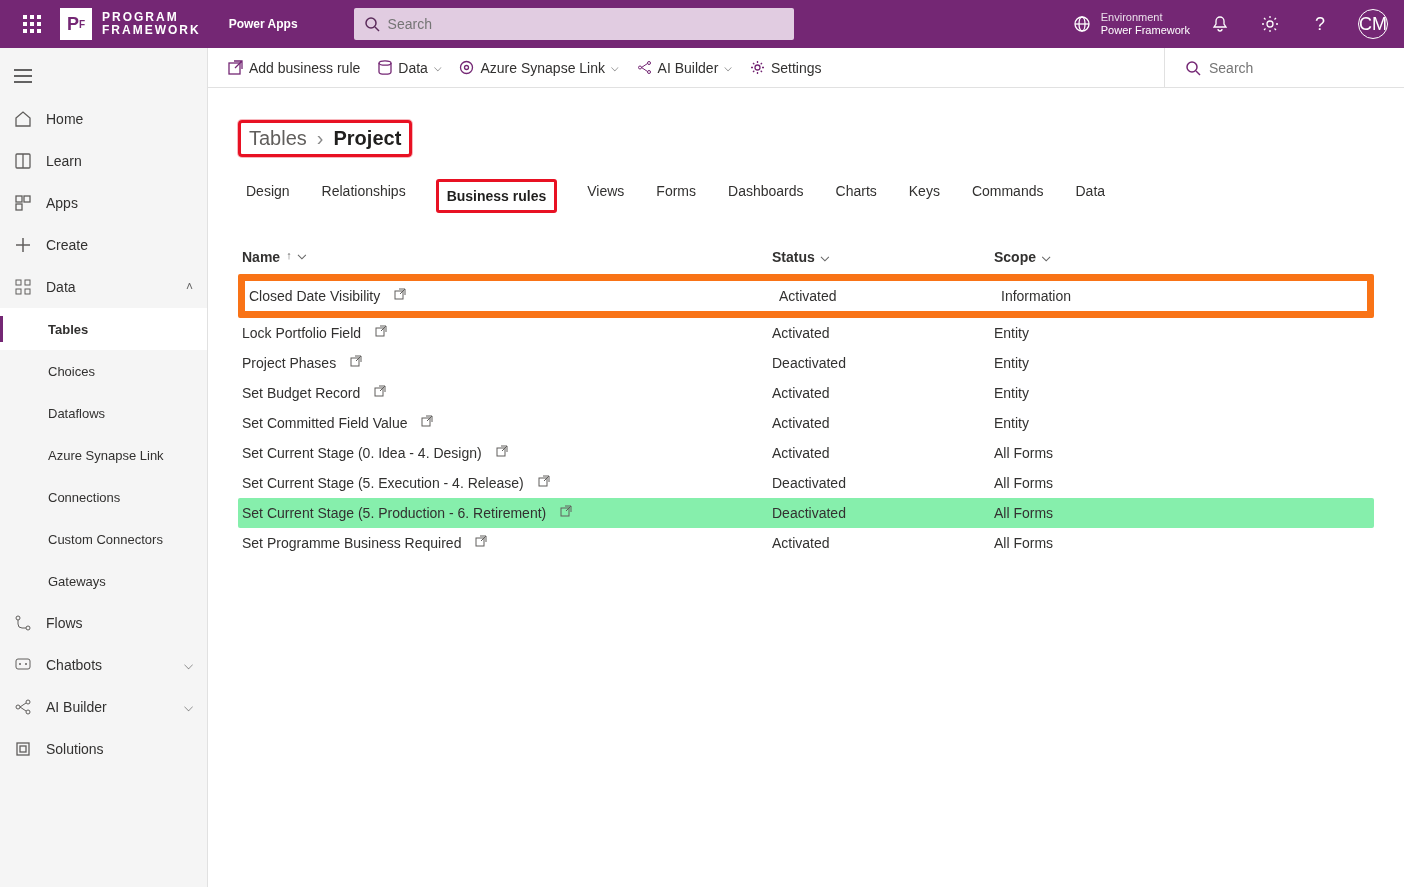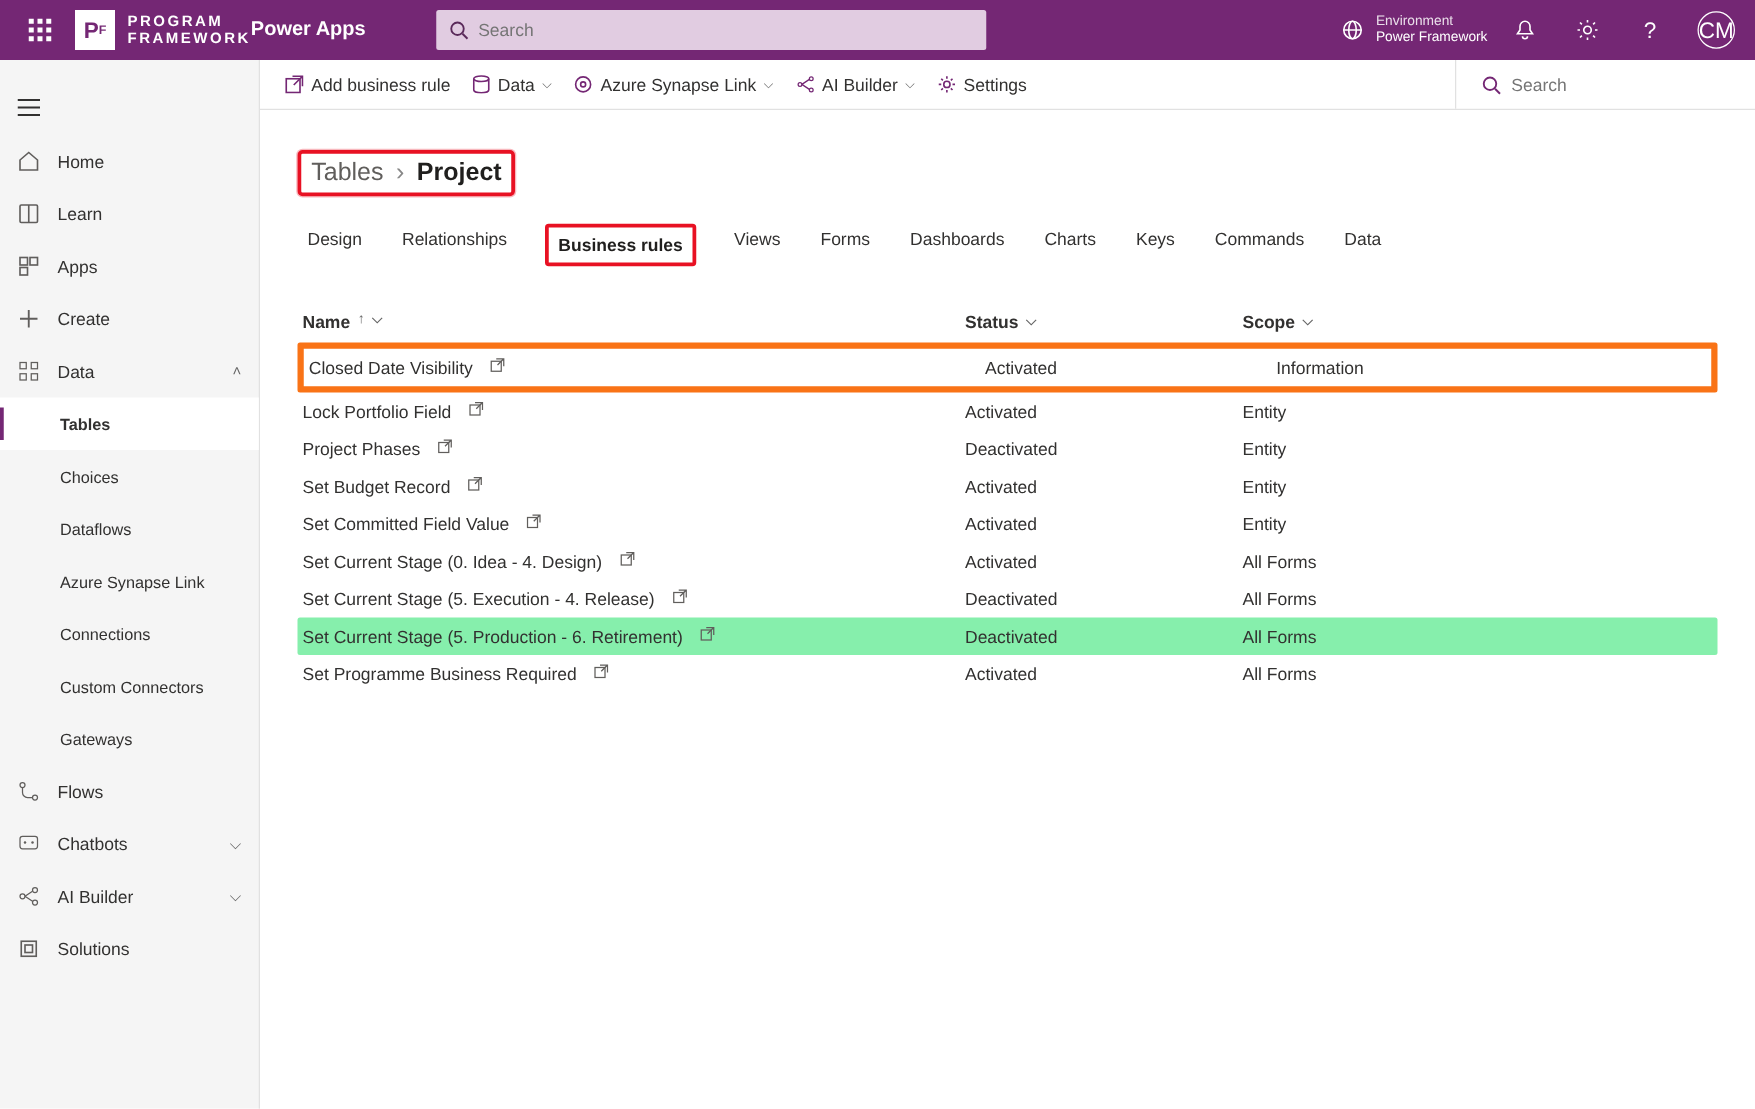--- a/index.html
+++ b/index.html
@@ -6,32 +6,32 @@
 body { background: #fff; width: 1404px; height: 887px; overflow: hidden; }
 
 
 .header { height: 48px; background: #742774; color: #fff; display: flex; align-items: center; padding: 0 8px; }
 .waffle { width: 48px; height: 48px; display: flex; align-items: center; justify-content: center; cursor: pointer; }
 .waffle-grid { display: grid; grid-template-columns: repeat(3, 4px); grid-template-rows: repeat(3, 4px); gap: 3px; }
 .waffle-grid div { background: #fff; width: 4px; height: 4px; }
 .logo-area { display: flex; align-items: center; gap: 10px; margin-left: 4px; }
 .logo-box { width: 32px; height: 32px; display:flex; align-items:center; justify-content:center; font-weight:bold; color:#742774; background:#fff; font-size:18px; }
 .logo-text { font-size: 12px; letter-spacing: 2px; line-height: 1.1; font-weight:600; }
-.app-name { font-size: 16px; font-weight: 600; }
+.app-name { margin-left: 28px; font-size: 12px; font-weight: 600; }
 .search-wrap { margin-left: 56px; width: 440px; height: 32px; background: #e1cce1; border-radius: 2px; display:flex; align-items:center; padding:0 10px; gap:8px; color:#5a2a5a; }
 .search-wrap input { flex:1; border:none; background:transparent; outline:none; font-size:14px; color:#333; }
 .env-area { margin-left:auto; display:flex; align-items:center; gap:10px; }
 .env-text { font-size:11px; line-height:1.2; }
 .env-text .lbl { opacity:.85; }
 .icon-btn { width:40px; height:48px; display:flex; align-items:center; justify-content:center; cursor:pointer; }
 .avatar { width:30px; height:30px; border:1px solid #fff; border-radius:50%; display:flex; align-items:center; justify-content:center; font-size:18px; margin:0 8px; }
 
 
 .body-row { display:flex; height: calc(887px - 48px); }
-.sidebar { width: 208px; border-right:1px solid #e1e1e1; background:#f5f5f5; display:flex; flex-direction:column; padding-top:16px; }
+.sidebar { width: 208px; border-right:1px solid #e1e1e1; background:#f5f5f5; display:flex; flex-direction:column; padding-top:6px; }
 .sidebar .hamburger { height:44px; display:flex; align-items:center; padding-left:14px; cursor:pointer; }
 .nav-item { height:42px; display:flex; align-items:center; gap:14px; padding:0 14px; cursor:pointer; font-size:14px; color:#323130; position:relative; }
 .nav-item.sub { padding-left:48px; font-size:13px; }
 .nav-item.selected { background:#fff; font-weight:600; }
 .nav-item.selected::before { content:''; position:absolute; left:0; top:8px; bottom:8px; width:3px; background:#742774; }
 .nav-item .chev { margin-left:auto; font-size:12px; color:#666; }
 .nav-icon { width:18px; text-align:center; color:#605e5c; font-size:16px; }
 
 
 .main { flex:1; display:flex; flex-direction:column; background:#fff; }
@@ -60,21 +60,21 @@
 
 .tbl { width:100%; }
 .tbl-head { display:flex; padding:8px 4px; font-weight:600; font-size:14px; color:#323130; border-bottom:1px solid transparent; }
 .col-name { flex: 0 0 530px; display:flex; gap:6px; }
 .col-status { flex: 0 0 222px; display:flex; align-items:center; gap:6px; }
 .col-scope { flex: 1; display:flex; align-items:center; gap:6px; }
 .sort-arrow { font-size:11px; color:#666; }
 .chev-down { font-size:11px; color:#666; }
 
 .tbl-row { display:flex; padding:7px 4px; font-size:14px; color:#323130; align-items:center; border-radius:2px; }
-.tbl-row.highlighted { border:5px solid #f97316;gap:11px; }
+.tbl-row.highlighted { border:7px solid #f97316; }
 .tbl-row.sel { background:#86efac; }
 .ext-icon { font-size:11px; color:#666; margin-left:8px; }
 
 svg { display:block; }
 </style>
 </head>
 <body>
 
 <div class="header">
   <div class="waffle">

